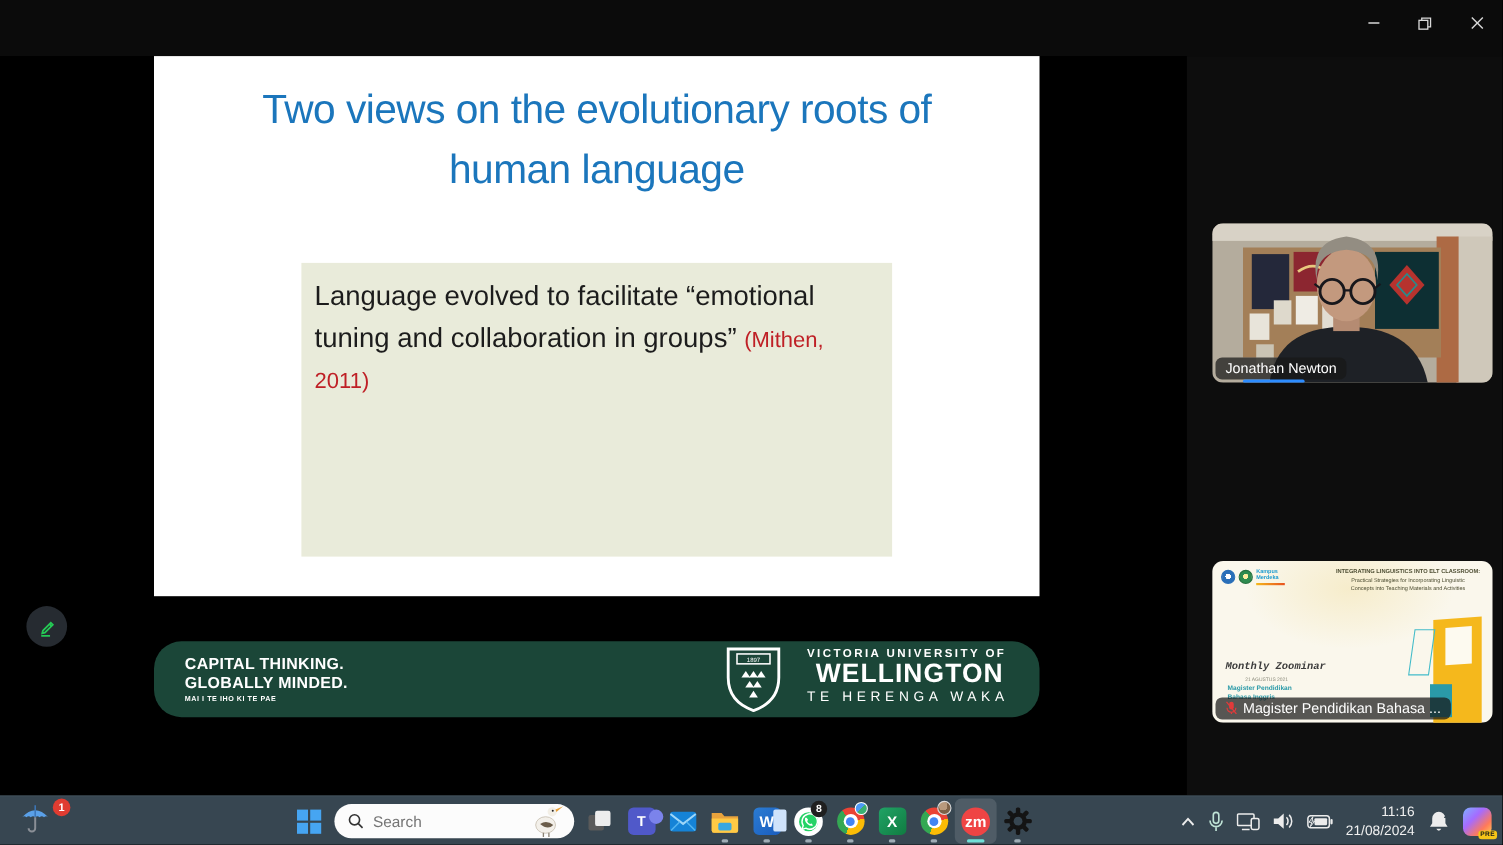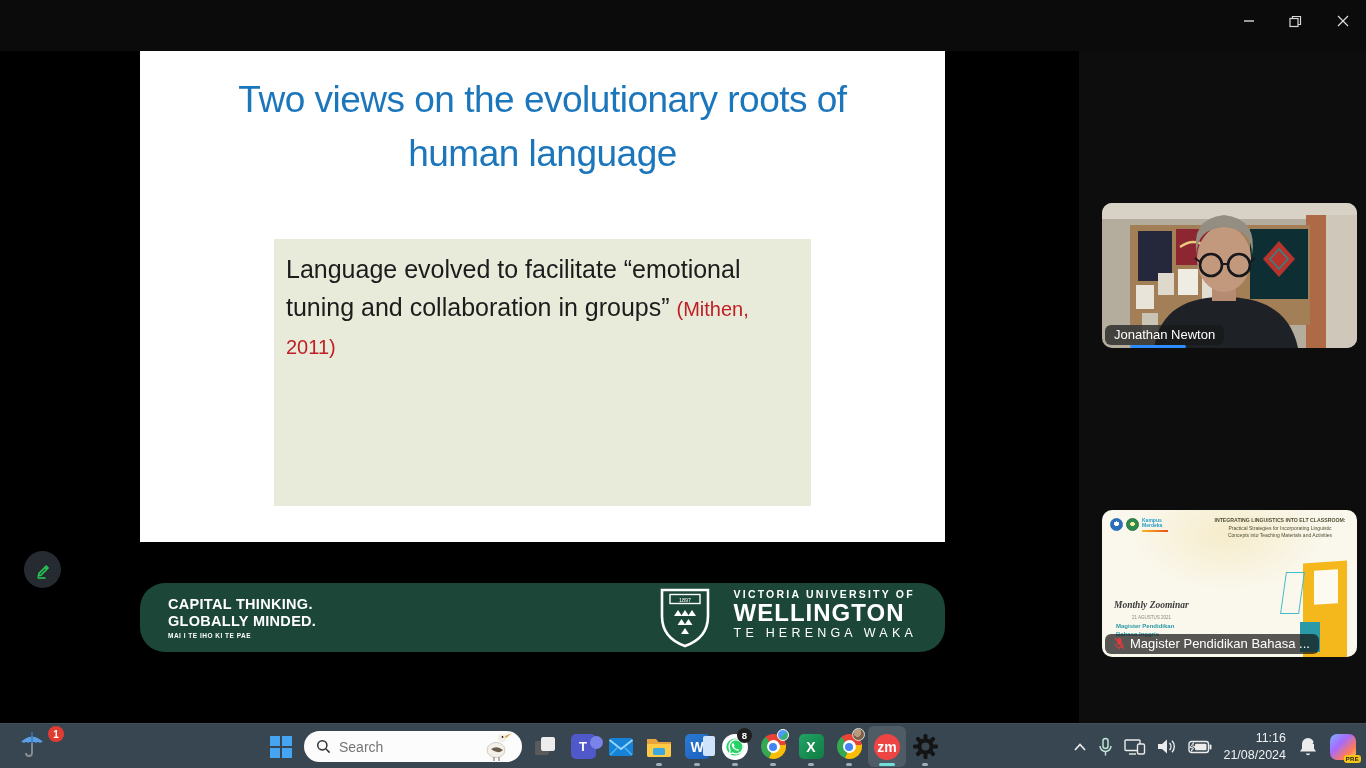--- a/index.html
+++ b/index.html
@@ -21,21 +21,21 @@
   .quote-text { padding:11px 12px; font-size:25px; line-height:1.52; color:#1c1c1c; }
   .citation { color:#bf2026; font-size:20px; }
 
   .slide-footer { position:absolute; left:0; top:532px; width:805px; height:69px; background:#1b4638;
                   display:flex; align-items:center; justify-content:space-between; padding:0 28px;border-radius:25px; }
   .tagline { color:#fff; font-weight:bold; font-size:14.5px; line-height:1.18; letter-spacing:0.3px; }
   .tagline .small { display:block; font-size:6.5px; letter-spacing:0.5px; margin-top:2px; }
   .uni { display:flex; align-items:flex-start; gap:24px; }
   .uni-text { color:#fff; }
   .uni-l1 { font-size:10.5px; font-weight:bold; letter-spacing:2.2px; }
-  .uni-l2 { font-size:24px; font-weight:bold; letter-spacing:1px; line-height:1.05; }
+  .uni-l2 { font-size:24px; font-weight:bold; letter-spacing:1px; line-height:1.05;margin-left:8px; }
   .uni-l3 { font-size:12.5px; letter-spacing:4.2px; margin-top:1px; }
 
   .pencil-btn { position:absolute; left:24px; top:500px; width:37px; height:37px; border-radius:50%;
                 background:#262b31; display:flex; align-items:center; justify-content:center; }
 
   
   .right-panel { position:absolute; left:1079px; top:51px; width:287px; height:672px; background:#0d0d0d; }
   .thumb { position:absolute; left:23px; width:255px; border-radius:10px; overflow:hidden; background:#1a1a1a; }
   .thumb1 { top:152px; height:145px; }
   .thumb2 { top:459px; height:147px; }
@@ -54,21 +54,21 @@
   .logo-green { background:radial-gradient(circle at 50% 45%, #ffec9d 0 28%, #2e8b4f 29%); border:1px solid #26713f; }
   .logo-text { font-size:5px; font-weight:bold; color:#1f9cd0; line-height:1.05; width:26px; }
   .logo-bar { height:2px; background:linear-gradient(90deg,#f5b81c,#e8521f); margin-top:1px; }
   .mini-title { position:absolute; right:8px; top:7px; width:138px; text-align:center;
                 color:#4e4e33; font-size:5px; line-height:1.5; }
   .mini-title .t1 { font-weight:bold; font-size:5.2px; }
   .mini-door { position:absolute; right:10px; top:52px; width:44px; height:100px; background:#f5b81c; transform:skewY(-4deg); }
   .mini-door-win { position:absolute; right:19px; top:60px; width:24px; height:34px; background:#fdfaf0; transform:skewY(-4deg); }
   .mini-teal { position:absolute; right:37px; top:112px; width:20px; height:30px; background:#2a9aa8; }
   .mini-diamond { position:absolute; right:55px; top:62px; width:19px; height:42px; border:1px solid #43bcc9; transform:skew(-8deg); }
-  .mini-event { position:absolute; left:12px; top:90px; font-family:Liberation Serif, serif; font-style:italic;
+  .mini-event { position:absolute; left:12px; top:90px; font-family:Liberation Mono, monospace; font-style:italic;
                 font-weight:bold; font-size:9.5px; color:#3c3c3c; }
   .mini-date { position:absolute; left:30px; top:105px; font-size:4.5px; color:#8a8a7a; }
   .mini-org { position:absolute; left:14px; top:112px; font-size:6px; font-weight:bold; color:#2a9aa8; line-height:1.35; }
 
   .muted-mic { width:11px; height:13px; }
 
   
   .taskbar { position:absolute; left:0; top:723px; width:1366px; height:45px; background:#374651;
              border-top:1px solid rgba(255,255,255,0.05); }
   .tb-widget { position:absolute; left:18px; top:5px; width:44px; height:36px; }

